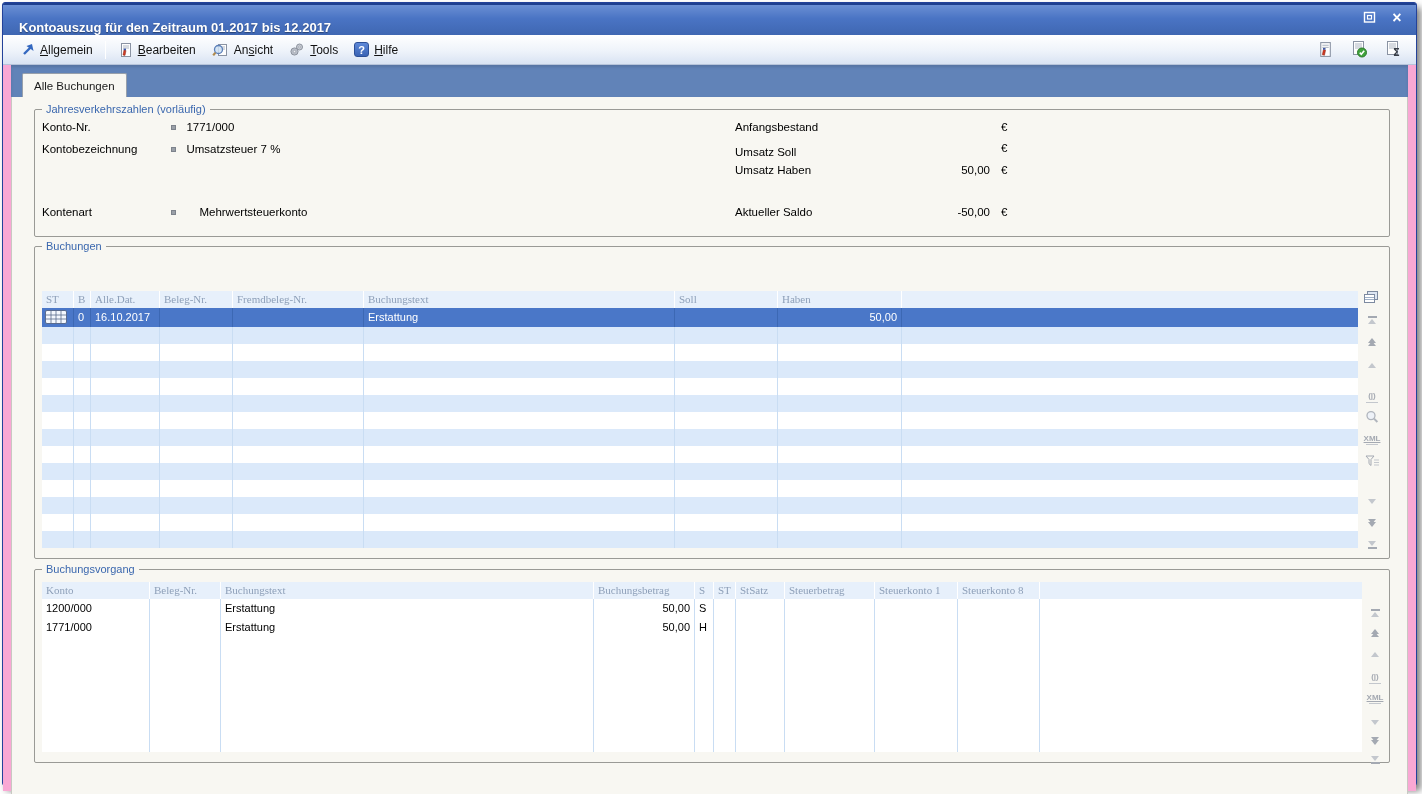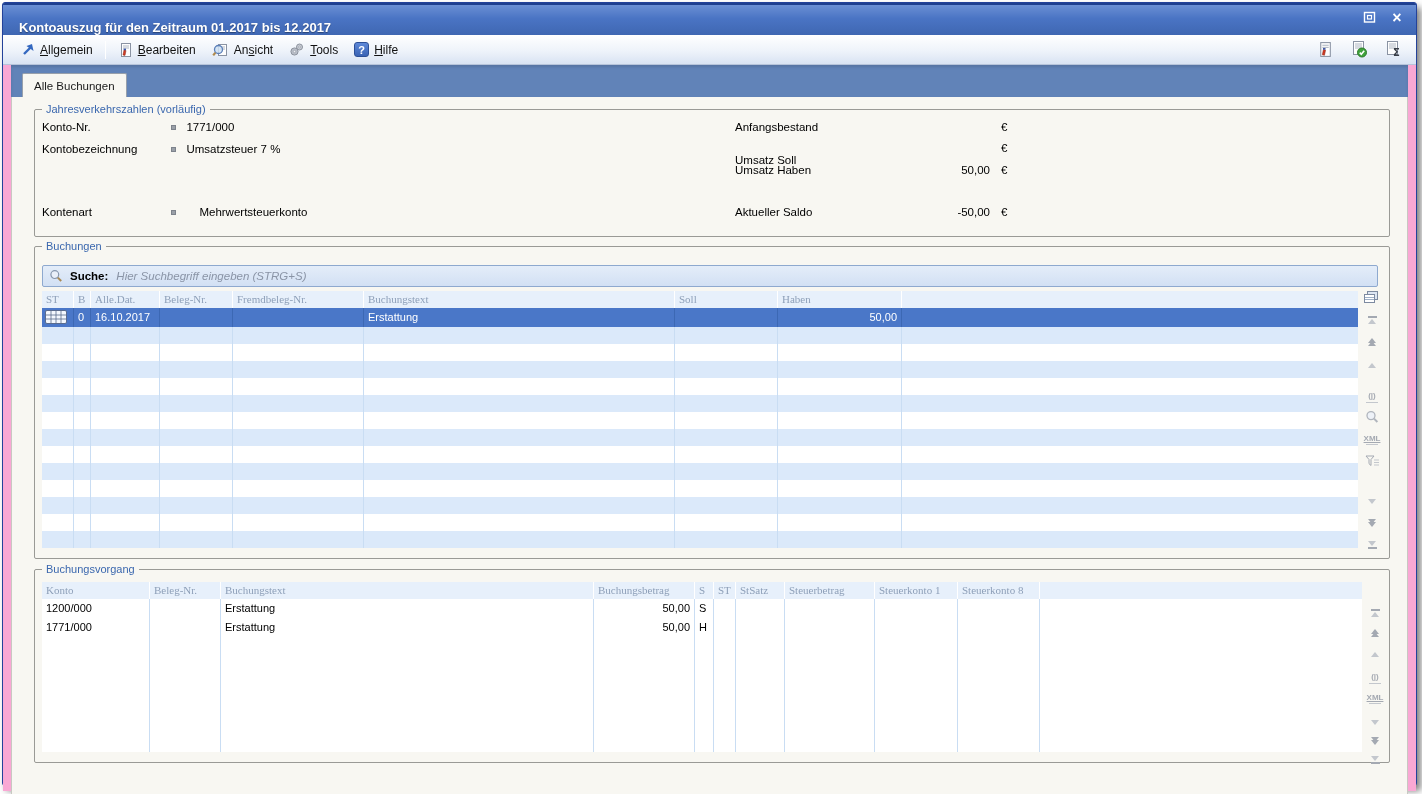--- a/index.html
+++ b/index.html
@@ -208,46 +208,36 @@
         <div class="frow" style="left:7px;top:96px;">
           <span style="display:inline-block;width:126px;">Kontenart</span>
           <span class="bullet"></span>
           <span style="margin-left:20px;">Mehrwertsteuerkonto</span>
         </div>
 
         <div class="frow" style="left:700px;top:11px;">Anfangsbestand</div>
         <div class="sumval-box" style="left:780px;top:11px;"></div>
         <div class="cur" style="left:966px;top:11px;">€</div>
 
-        <div class="frow" style="left:700px;top:44px;">Umsatz Soll</div>
+        <div class="frow" style="left:700px;top:36px;">Umsatz Soll</div>
         <div class="sumval-box" style="left:780px;top:32px;"></div>
         <div class="cur" style="left:966px;top:32px;">€</div>
 
         <div class="frow" style="left:700px;top:54px;">Umsatz Haben</div>
         <div class="sumval-box" style="left:780px;top:54px;">50,00</div>
         <div class="cur" style="left:966px;top:54px;">€</div>
 
         <div class="frow" style="left:700px;top:96px;">Aktueller Saldo</div>
         <div class="sumval-box" style="left:780px;top:96px;">-50,00</div>
         <div class="cur" style="left:966px;top:96px;">€</div>
       </div>
 
       <div class="fset" id="fs-bookings">
         <span class="legend">Buchungen</span>
 
-        <div id="searchbar">
-          <span>
-            <svg width="14" height="14" viewBox="0 0 14 14">
-              <circle cx="5.8" cy="5.6" r="3.9" fill="#e9eff9" stroke="#8796ad" stroke-width="1.2"></circle>
-              <line x1="8.8" y1="8.6" x2="12.2" y2="12" stroke="#a98a56" stroke-width="2"></line>
-            </svg>
-          </span>
-          <span id="search-label">Suche:</span>
-          <span id="search-placeholder">Hier Suchbegriff eingeben (STRG+S)</span>
-        </div>
 
         <div class="tbl bk" id="bk-table">
           <div class="thead">
             <div class="cell c0">ST</div>
             <div class="cell c1">B</div>
             <div class="cell c2">Alle.Dat.</div>
             <div class="cell c3">Beleg-Nr.</div>
             <div class="cell c4">Fremdbeleg-Nr.</div>
             <div class="cell c5">Buchungstext</div>
             <div class="cell c6">Soll</div>

